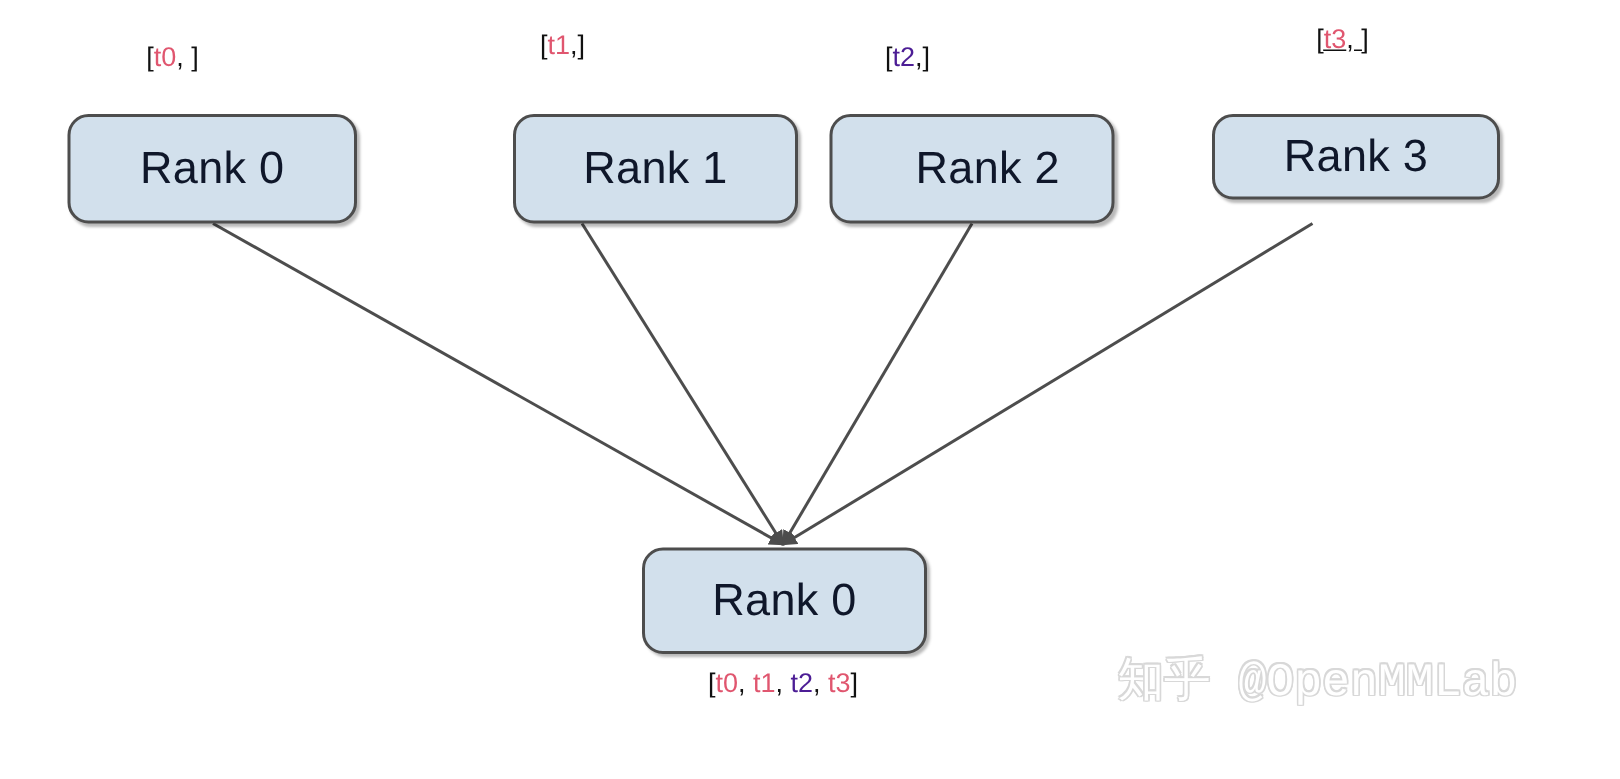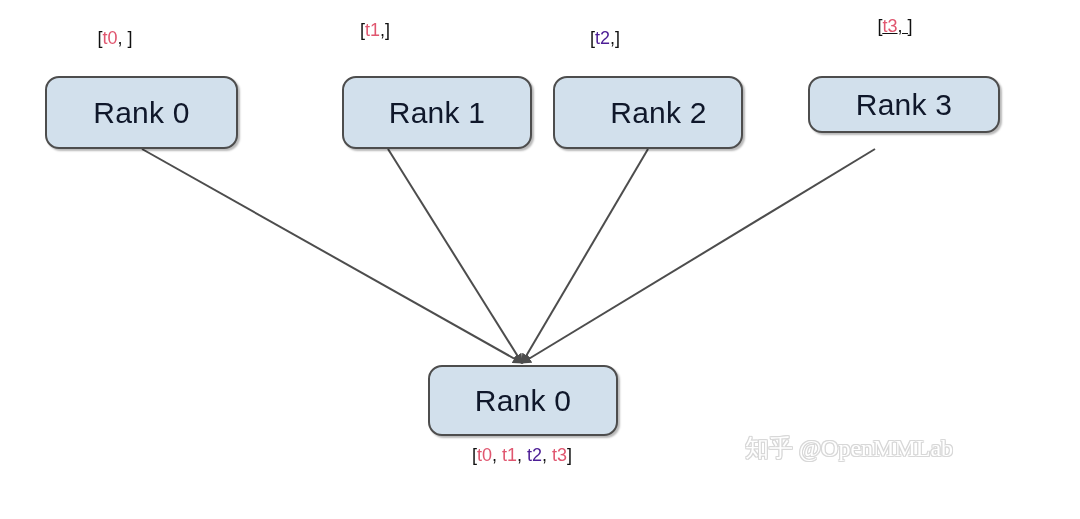--- a/index.html
+++ b/index.html
@@ -51,22 +51,22 @@
     z-index: 4;
   }
   .tensor-label .bracket {
     color: #111111;
   }
   .tok-pink { color: #e0566f; }
   .tok-green { color: #4c1d95; }
   #watermark {
     position: absolute;
     white-space: nowrap;
-    font-size: 24px;
-    font-family: Liberation Serif, serif;
+    font-size: 31px;
+    font-family: Liberation Mono, monospace;
     color: #ffffff;
     text-shadow:
       -1px 0 #d8d8d8, 1px 0 #d8d8d8,
       0 -1px #d8d8d8, 0 1px #d8d8d8,
       -1px -1px #d8d8d8, 1px 1px #d8d8d8,
       1px -1px #d8d8d8, -1px 1px #d8d8d8;
     z-index: 2;
     pointer-events: none;
     text-align: right;
   }

